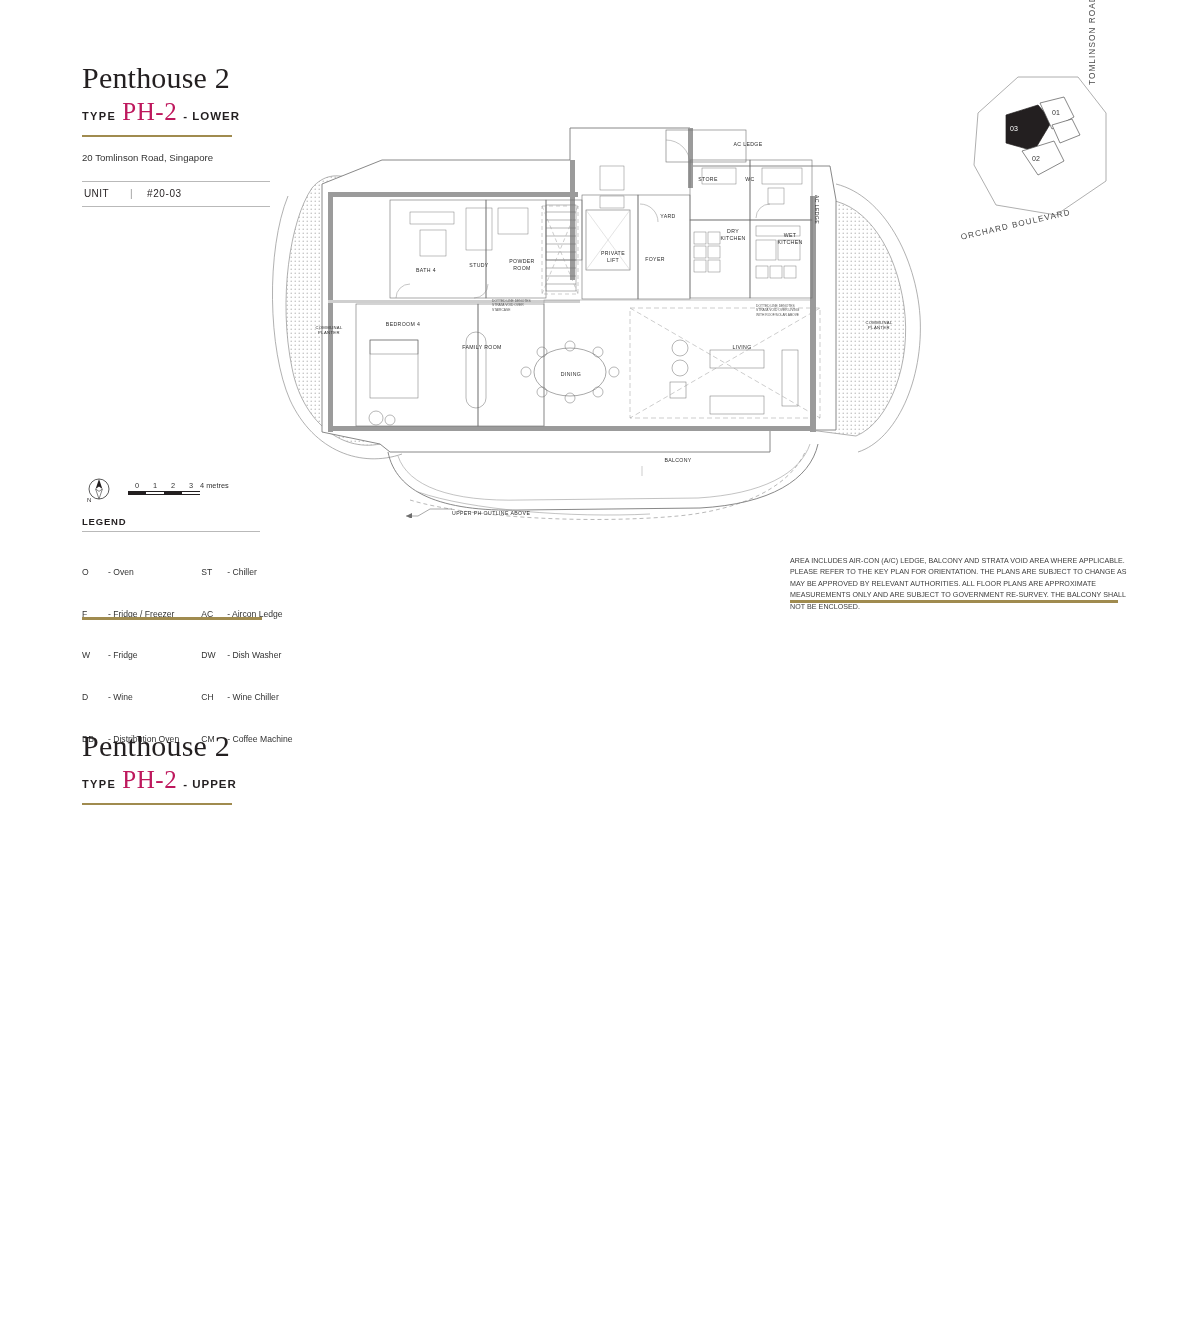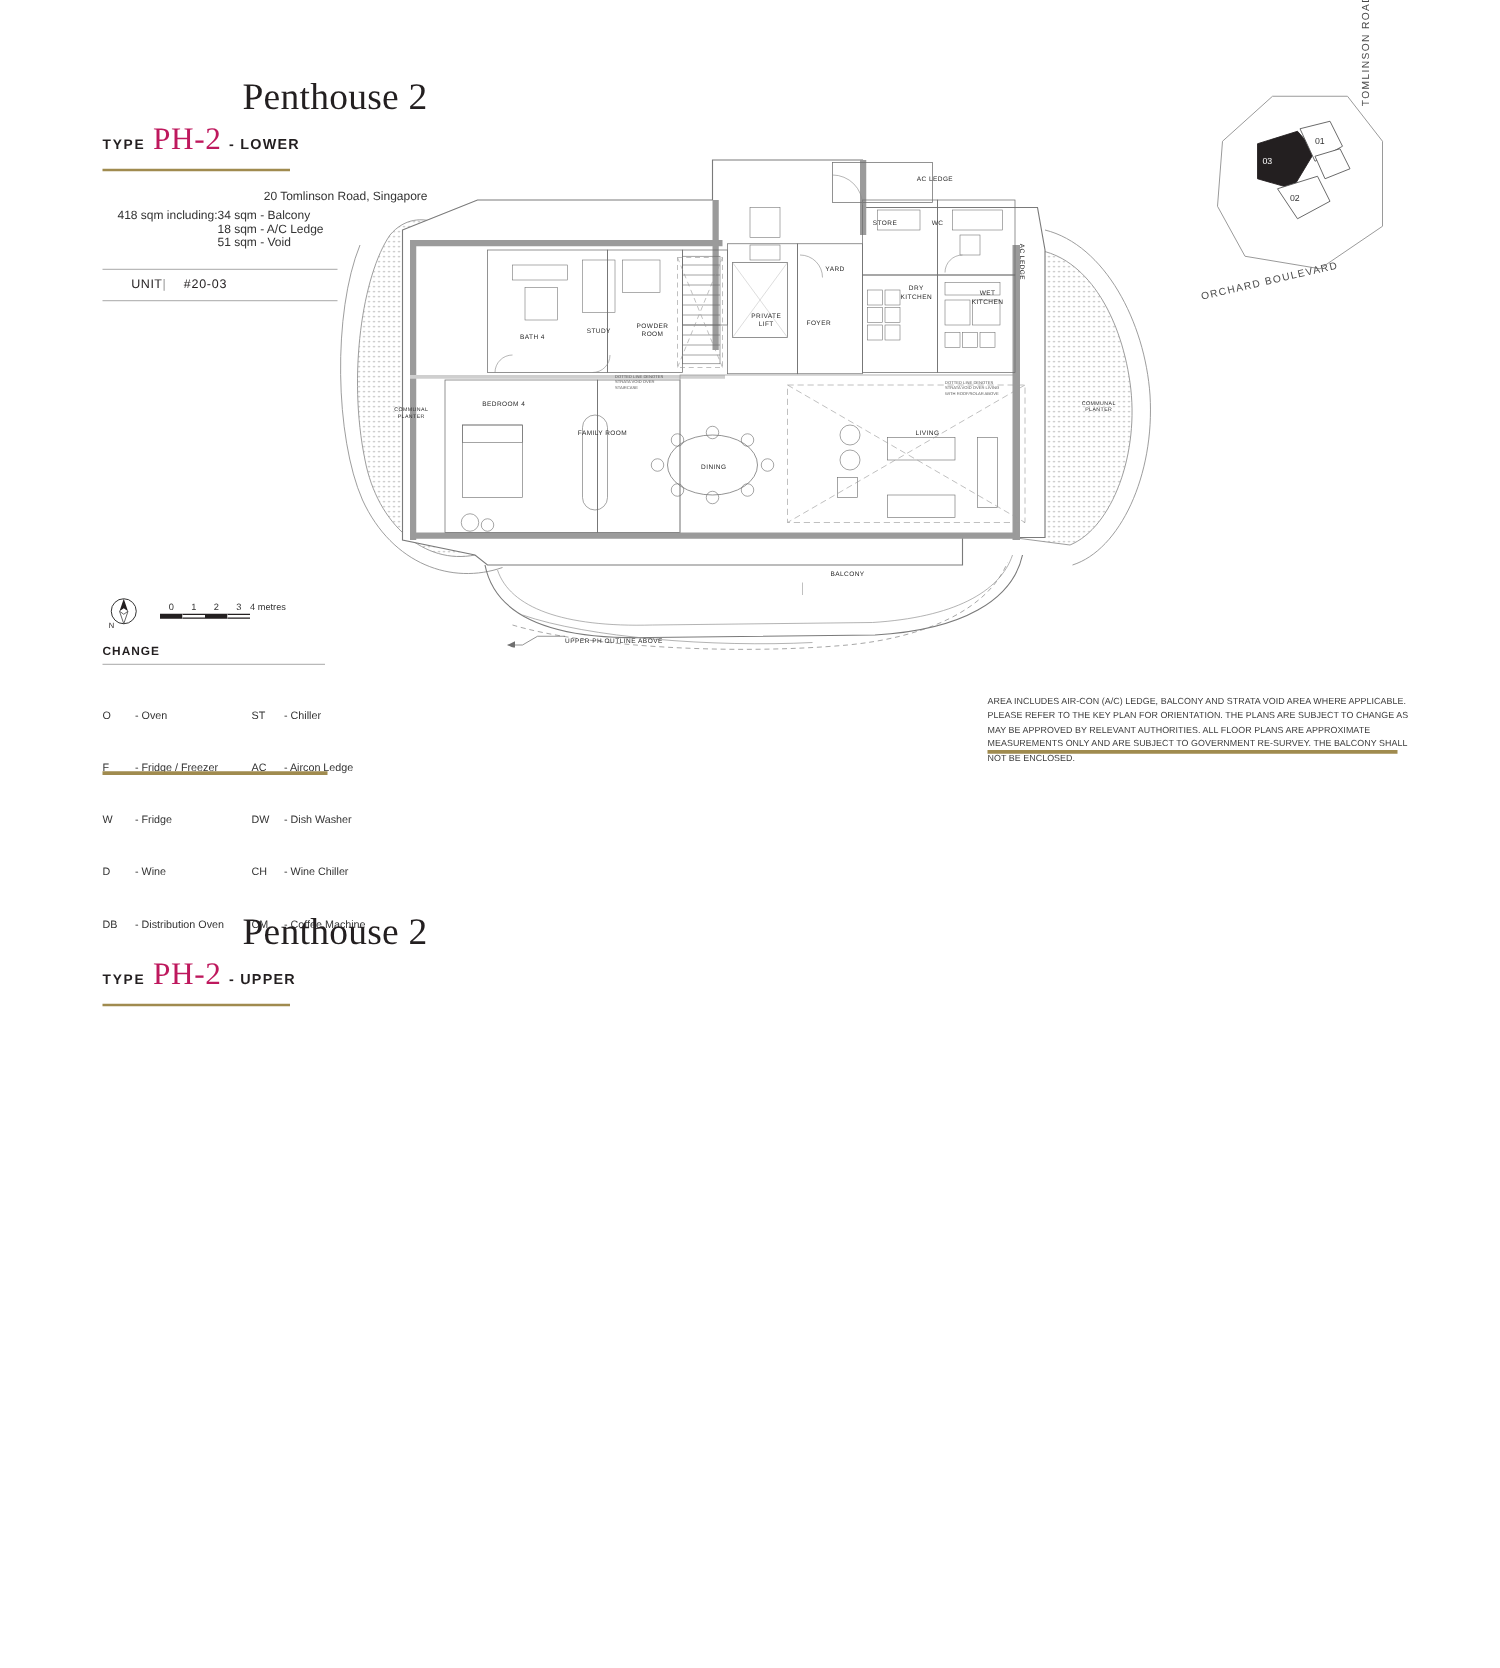--- a/index.html
+++ b/index.html
@@ -10,21 +10,21 @@
     font-family:"Liberation Sans", sans-serif;
     color:#231f20;
     position:relative;
     overflow:hidden;
   }
   .sheet { position:absolute; left:0; width:1200px; }
   #sheet-lower { top:0; height:640px; }
   #sheet-upper { top:680px; height:654px; }
 
   
-  .title-block { position:absolute; left:82px; top:62px; width:260px;text-align:right; }
+  .title-block { position:absolute; left:82px; top:62px; width:260px; }
   .ph-title {
     font-family:"Liberation Serif", serif;
     font-size:30px; font-weight:400; letter-spacing:0.2px;
     color:#231f20; line-height:1.05;
   }
   .type-row { display:flex; align-items:baseline; gap:6px; margin-top:4px;}
   .type-label { font-size:11px; letter-spacing:1.4px; font-weight:700; color:#231f20; }
   .type-code {
     font-family:"Liberation Serif", serif;
     font-size:25px; letter-spacing:0.5px; color:#be185d;
@@ -98,34 +98,20 @@
 
   <div class="title-block">
     <div class="ph-title">Penthouse 2</div>
     <div class="type-row">
       <span class="type-label">TYPE</span>
       <span class="type-code">PH-2</span>
       <span class="type-sub">- LOWER</span>
     </div>
     <div class="gold-rule"></div>
     <div class="addr">20 Tomlinson Road, Singapore</div>
-    <div class="area-grid">
-      <div class="area-row">
-          <span class="lbl">418 sqm including:</span>
-          <span class="val">34 sqm - Balcony</span>
-        </div>
-      <div class="area-row">
-          <span class="lbl"></span>
-          <span class="val">18 sqm - A/C Ledge</span>
-        </div>
-      <div class="area-row">
-          <span class="lbl"></span>
-          <span class="val">51 sqm - Void</span>
-        </div>
-    </div>
     <div class="unit-wrap">
       <div class="unit-line"></div>
       <div class="unit-row">
         <span class="u-lab">UNIT</span>
         <span class="u-bar">|</span>
         <span class="u-val">#20-03</span>
       </div>
       <div class="unit-line"></div>
     </div>
   </div>
@@ -148,21 +134,21 @@
     </div>
     <div class="sb-bars">
         <i class="b"></i>
         <i class="w"></i>
         <i class="b"></i>
         <i class="w"></i>
       </div>
   </div>
 
   <div class="legend" style="top:516px;">
-    <div class="legend-title">CHANGE</div>
+    <div class="legend-title">LEGEND</div>
     <div class="legend-line"></div>
     <div class="legend-cols">
       <div class="legend-col">
         <div class="lg-item"><span class="k">O</span><span class="d">- Oven</span></div>
         <div class="lg-item"><span class="k">F</span><span class="d">- Fridge / Freezer</span></div>
         <div class="lg-item"><span class="k">W</span><span class="d">- Fridge</span></div>
         <div class="lg-item"><span class="k">D</span><span class="d">- Wine</span></div>
         <div class="lg-item"><span class="k">DB</span><span class="d">- Distribution Oven</span></div>
       </div>
       <div class="legend-col">

